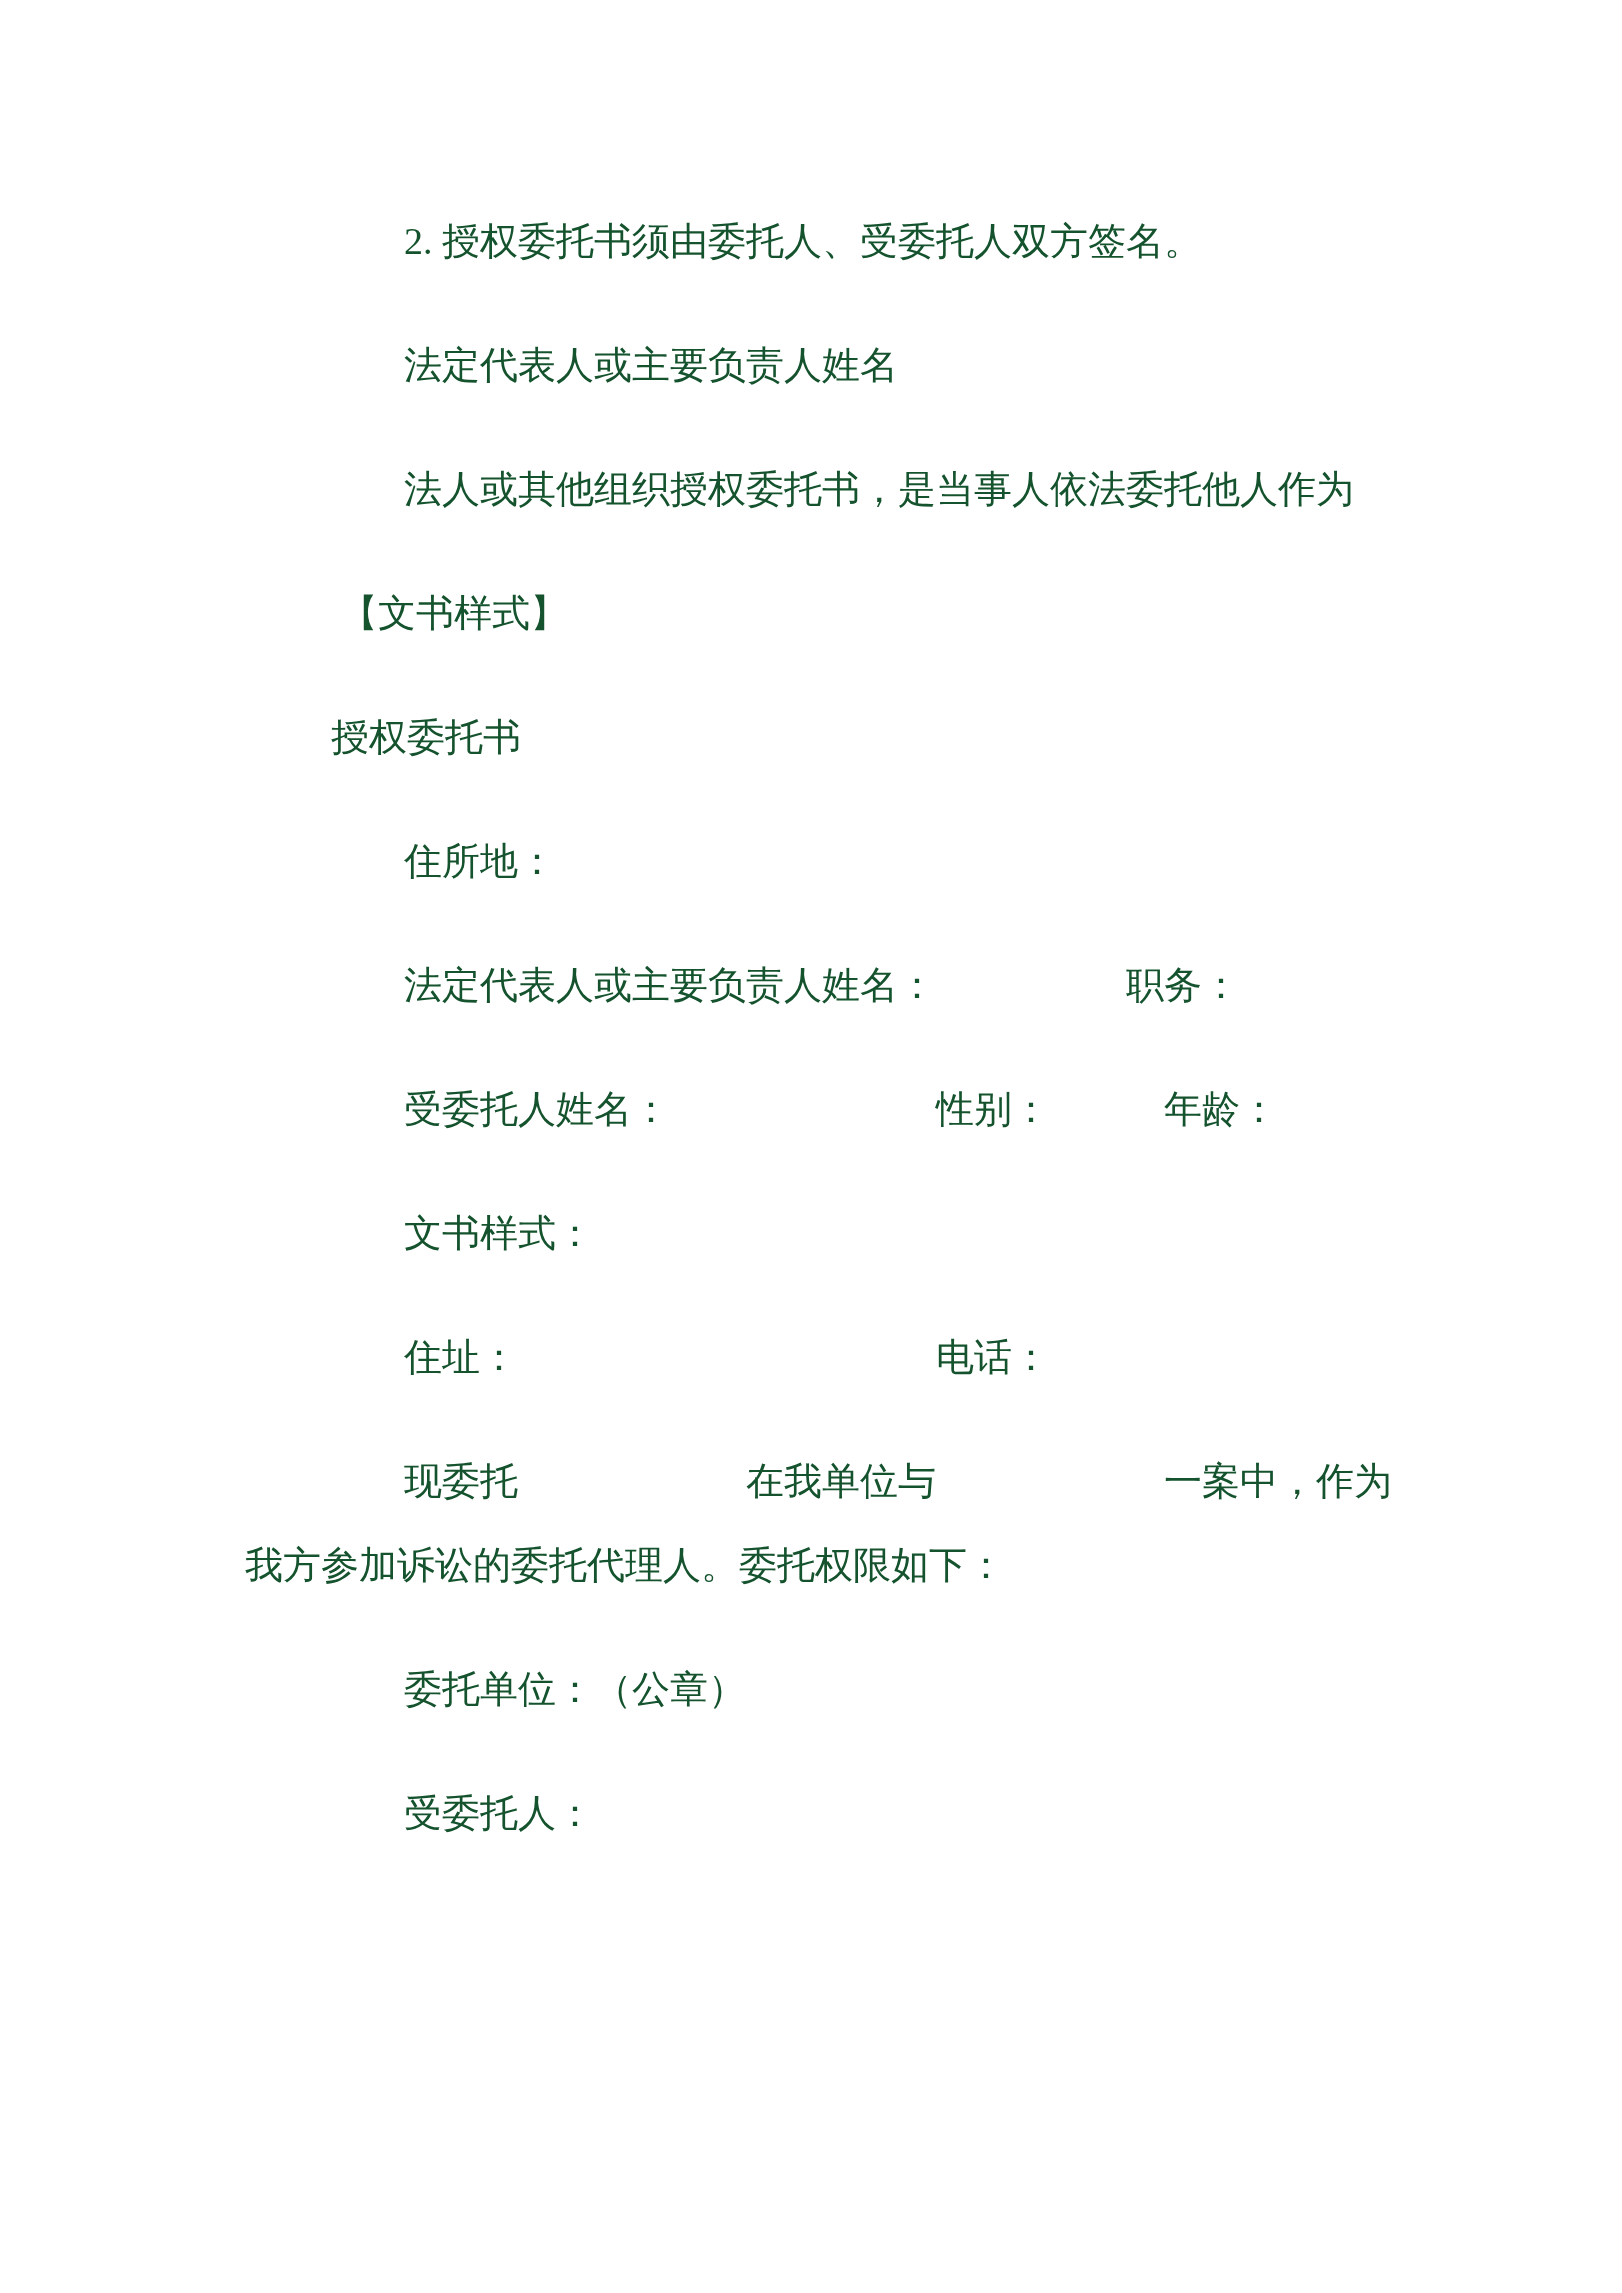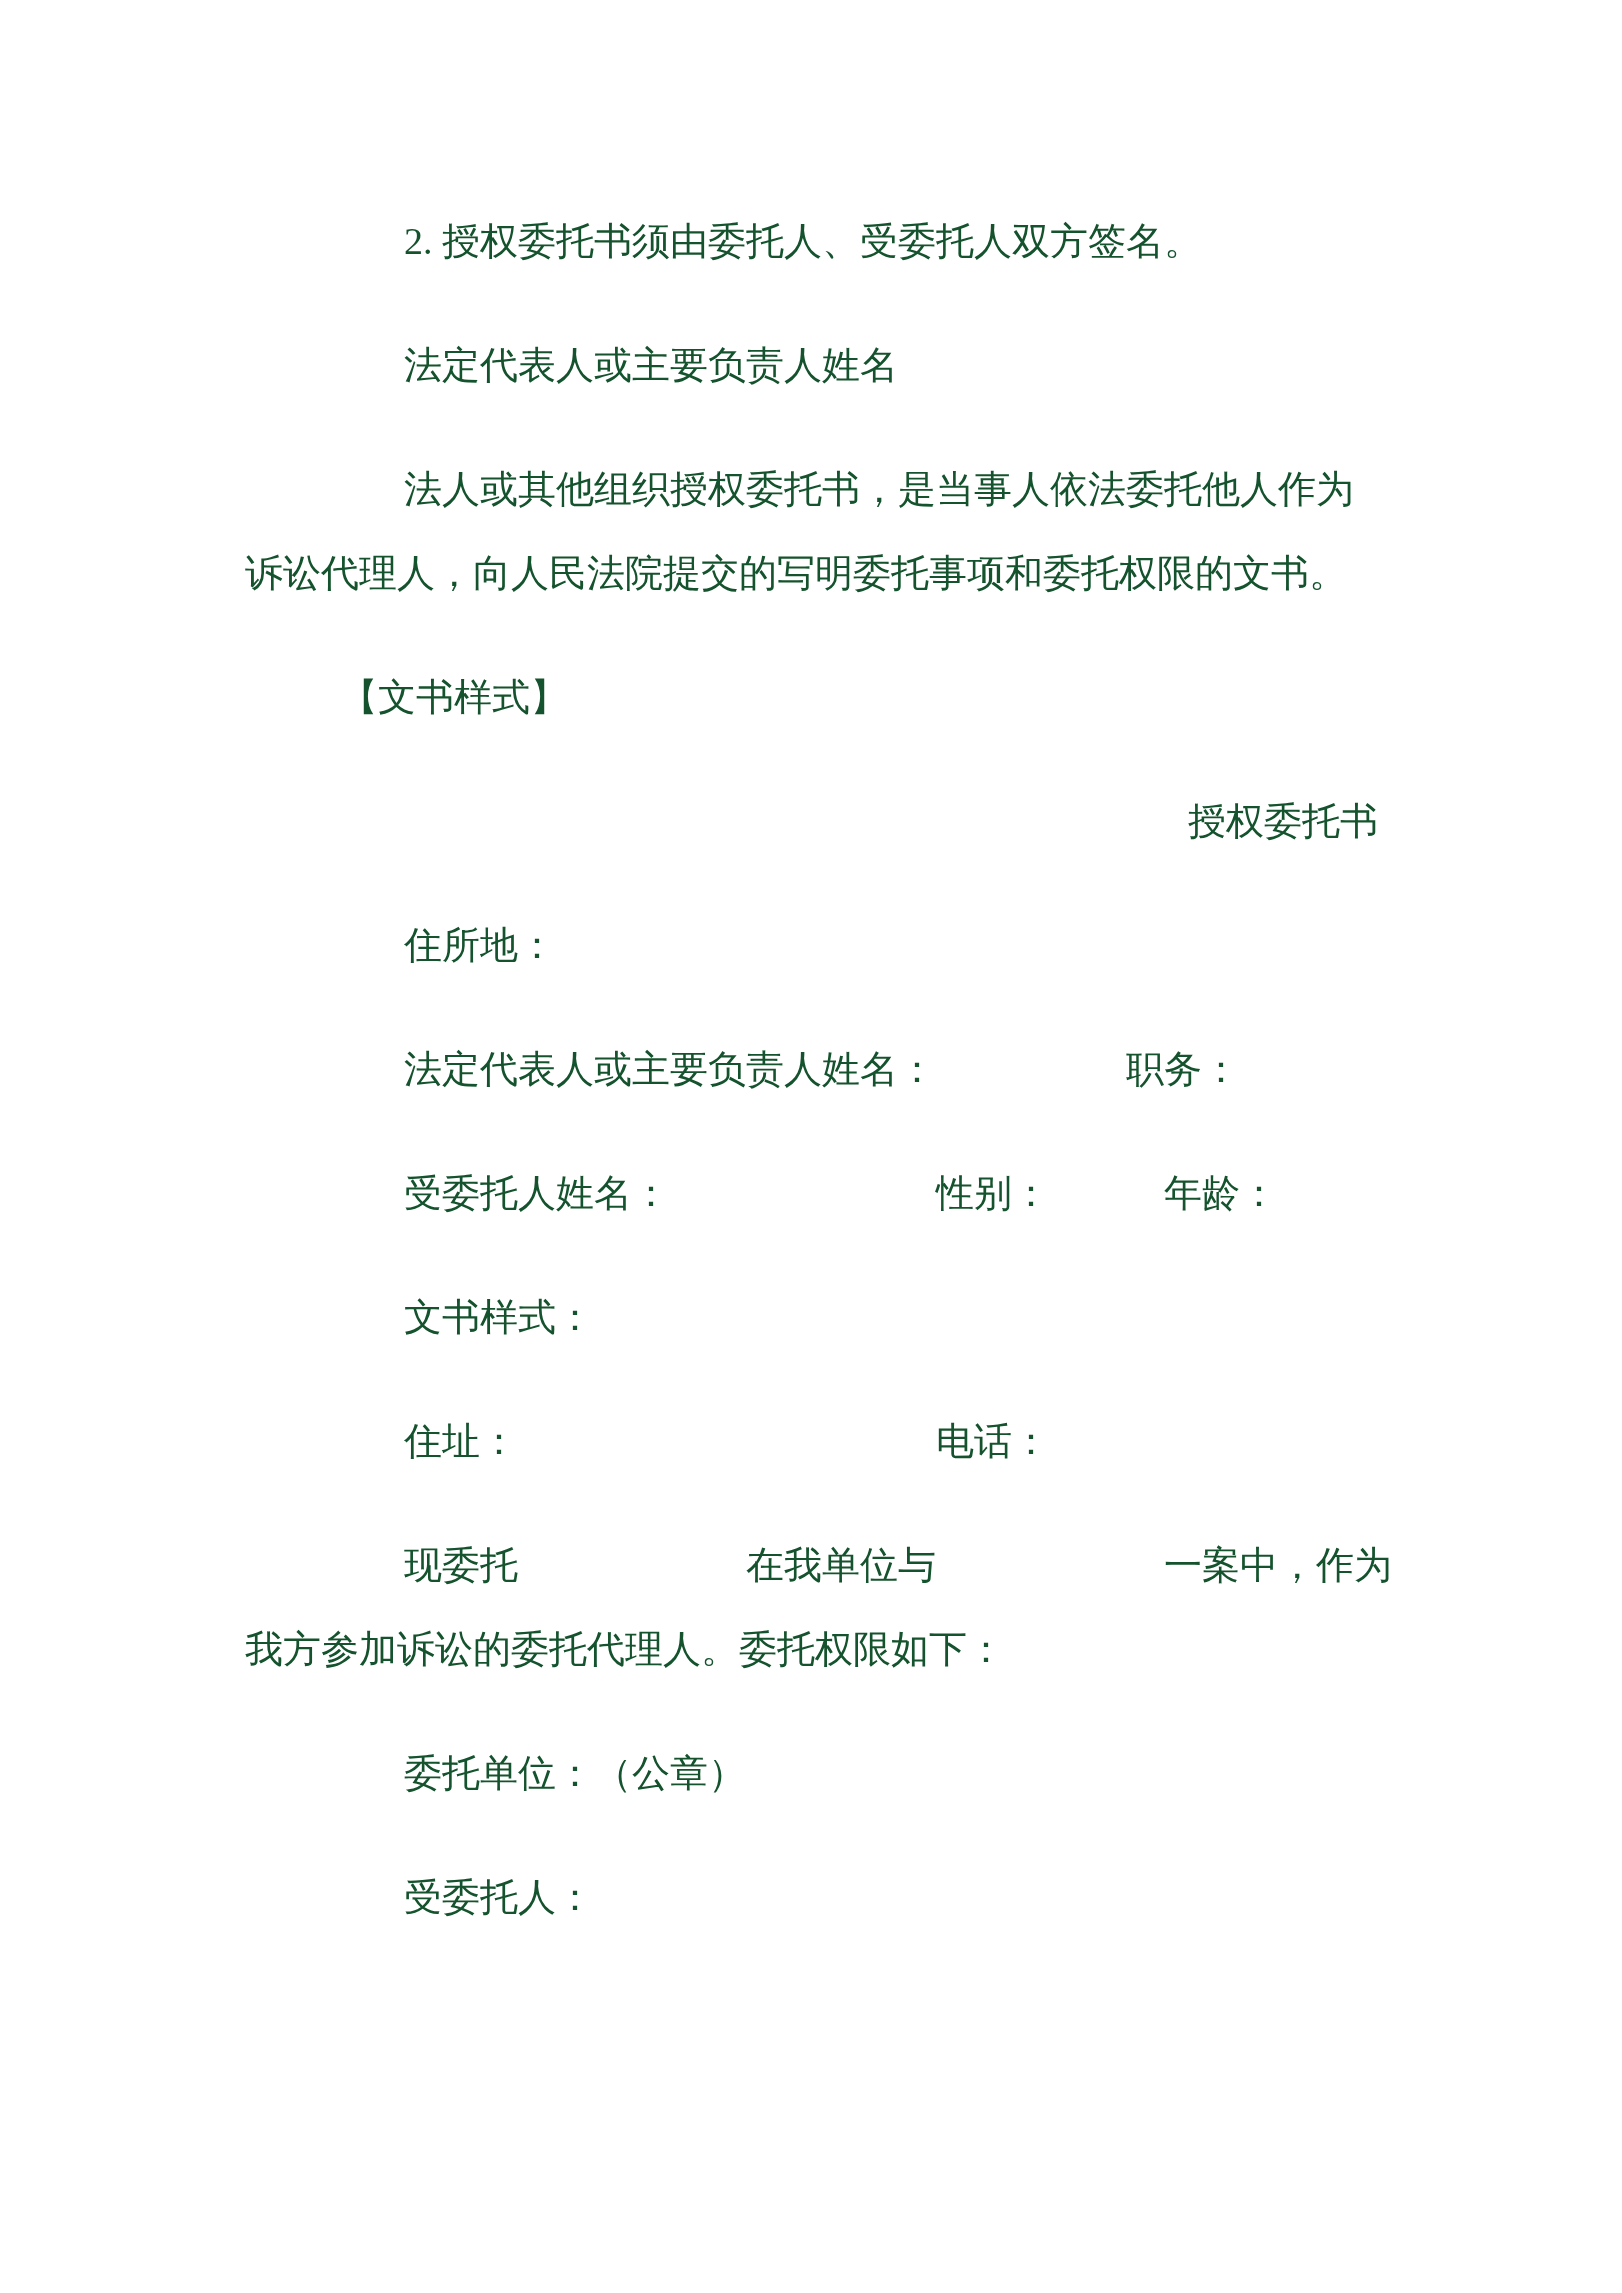--- a/index.html
+++ b/index.html
@@ -15,38 +15,37 @@
     overflow: hidden;
   }
   .para { margin-bottom: 40px; }
   .line {
     height: 84px;
     line-height: 84px;
     white-space: pre;
   }
   .indent { padding-left: 159px; }
   .bracket-indent { padding-left: 95px; }
-  .center { text-align: right; padding-left: 86px; }
+  .center { text-align: left; padding-left: 86px; }
 </style>
 </head>
 <body>
 
 <div class="page">
 
   <div class="para">
     <div class="line indent">2. 授权委托书须由委托人、受委托人双方签名。</div>
   </div>
 
   <div class="para">
     <div class="line indent">法定代表人或主要负责人姓名</div>
   </div>
 
   <div class="para">
     <div class="line indent">法人或其他组织授权委托书，是当事人依法委托他人作为</div>
-    <div class="line">诉讼代理人，向人民法院提交的写明委托事项和委托权限的文书。</div>
   </div>
 
   <div class="para">
     <div class="line bracket-indent">【文书样式】</div>
   </div>
 
   <div class="para">
     <div class="line center">授权委托书</div>
   </div>
 

